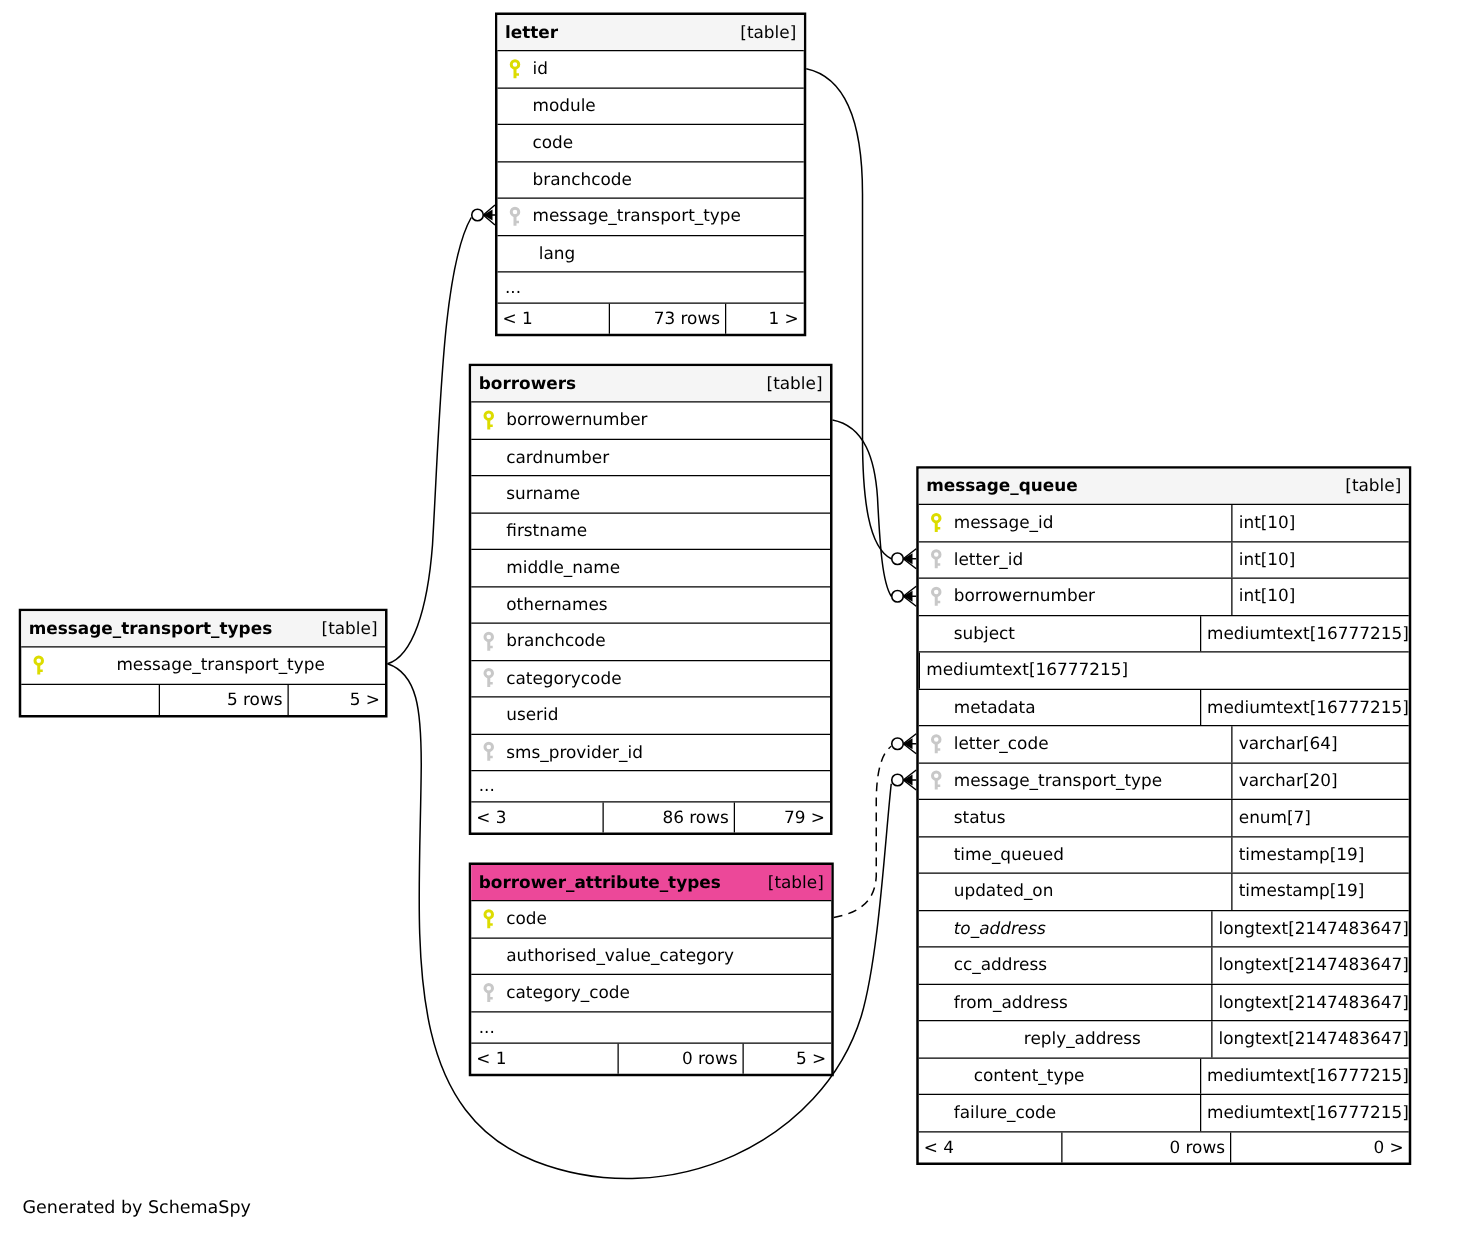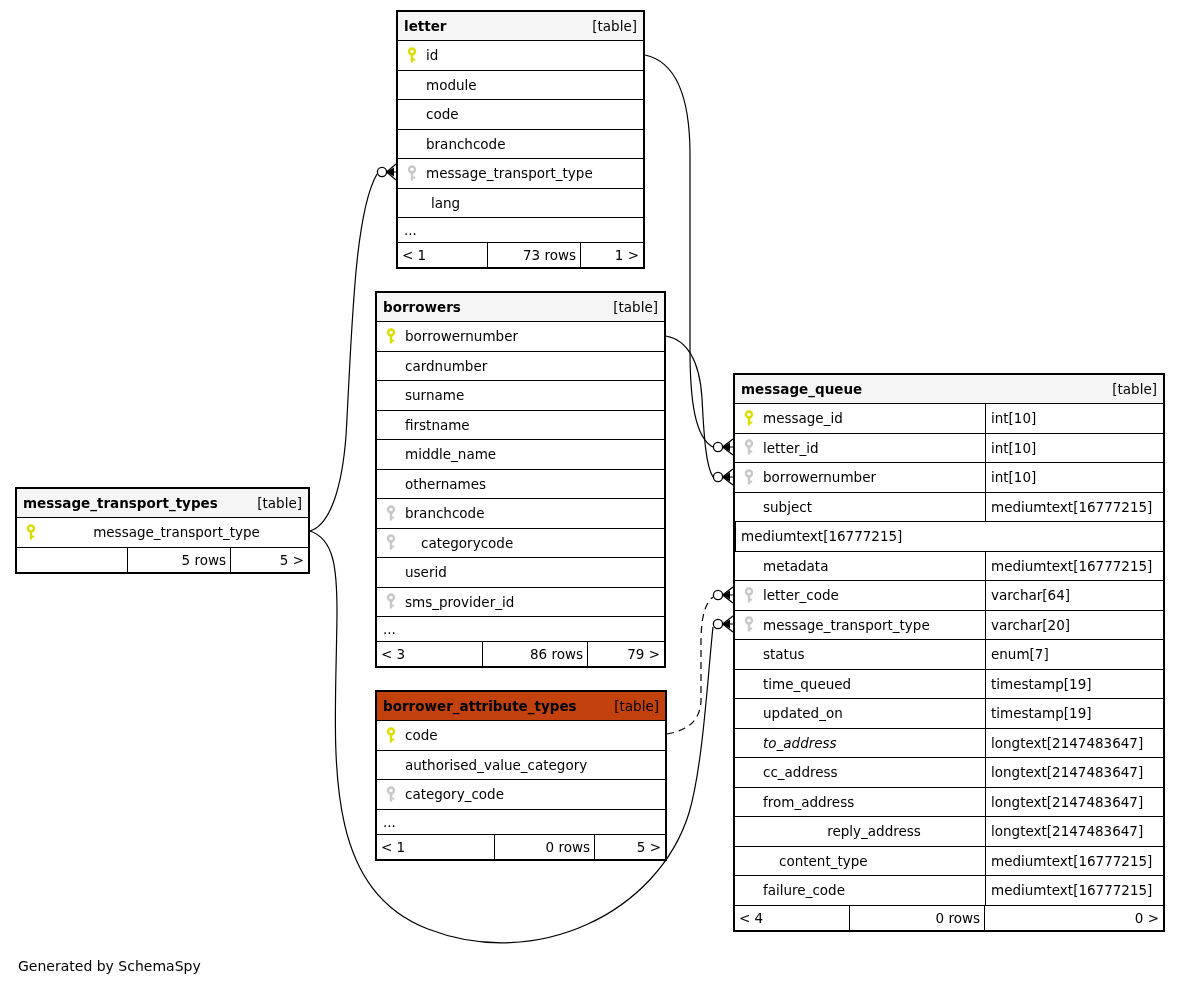--- a/index.html
+++ b/index.html
@@ -136,21 +136,21 @@
         <div class="cname" style="flex: 1 1 0%;">
           <svg class="key" width="12" height="17" viewBox="0 0 12 17">
             <circle cx="6" cy="4.5" r="3" fill="none" stroke="#c8c8c8" stroke-width="2.4"></circle>
             <line x1="6" y1="7.8" x2="6" y2="15.5" stroke="#c8c8c8" stroke-width="2.4"></line>
             <line x1="6" y1="12.6" x2="9.2" y2="12.6" stroke="#c8c8c8" stroke-width="2"></line>
           </svg>
           <span class="ctext">branchcode</span>
         </div>
       </div>
       <div class="trow">
-        <div class="cname" style="flex: 1 1 0%; gap: 16px;">
+        <div class="cname" style="flex: 1 1 0%;">
           <svg class="key" width="12" height="17" viewBox="0 0 12 17">
             <circle cx="6" cy="4.5" r="3" fill="none" stroke="#c8c8c8" stroke-width="2.4"></circle>
             <line x1="6" y1="7.8" x2="6" y2="15.5" stroke="#c8c8c8" stroke-width="2.4"></line>
             <line x1="6" y1="12.6" x2="9.2" y2="12.6" stroke="#c8c8c8" stroke-width="2"></line>
           </svg>
           <span class="ctext">categorycode</span>
         </div>
       </div>
       <div class="trow">
         <div class="cname" style="flex: 1 1 0%;">
@@ -190,21 +190,21 @@
           <span class="ctext">message_transport_type</span>
         </div>
       </div>
       <div class="tfoot">
         <span class="fcell f-left" style="width: 110px;"></span>
         <span class="fcell f-mid" style="width: 103px;">5 rows</span>
         <span class="fcell f-right">5 &gt;</span>
       </div>
     </div>
     <div class="tbl" style="left: 375px; top: 690px; width: 292px;">
-      <div class="thead" style="background: #c2410c;">
+      <div class="thead" style="background: #ec4899;">
         <span class="tname">borrower_attribute_types</span>
         <span class="ttag">[table]</span>
       </div>
       <div class="trow">
         <div class="cname" style="flex: 1 1 0%;">
           <svg class="key" width="12" height="17" viewBox="0 0 12 17">
             <circle cx="6" cy="4.5" r="3" fill="none" stroke="#dcdc00" stroke-width="2.4"></circle>
             <line x1="6" y1="7.8" x2="6" y2="15.5" stroke="#dcdc00" stroke-width="2.4"></line>
             <line x1="6" y1="12.6" x2="9.2" y2="12.6" stroke="#dcdc00" stroke-width="2"></line>
           </svg>
@@ -227,21 +227,21 @@
           <span class="ctext">category_code</span>
         </div>
       </div>
       <div class="tellipsis">...</div>
       <div class="tfoot">
         <span class="fcell f-left" style="width: 117px;">&lt; 1</span>
         <span class="fcell f-mid" style="width: 100px;">0 rows</span>
         <span class="fcell f-right">5 &gt;</span>
       </div>
     </div>
-    <div class="tbl" style="left: 733px; top: 373px; width: 432px;">
+    <div class="tbl" style="left: 733px; top: 373px; width: 396px;">
       <div class="thead" style="background: rgb(245, 245, 245);">
         <span class="tname">message_queue</span>
         <span class="ttag">[table]</span>
       </div>
       <div class="trow">
         <div class="cname" style="width: 250px;">
           <svg class="key" width="12" height="17" viewBox="0 0 12 17">
             <circle cx="6" cy="4.5" r="3" fill="none" stroke="#dcdc00" stroke-width="2.4"></circle>
             <line x1="6" y1="7.8" x2="6" y2="15.5" stroke="#dcdc00" stroke-width="2.4"></line>
             <line x1="6" y1="12.6" x2="9.2" y2="12.6" stroke="#dcdc00" stroke-width="2"></line>

